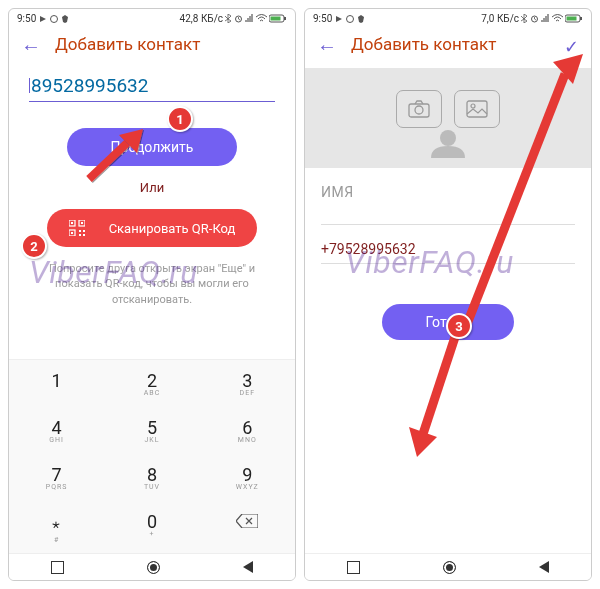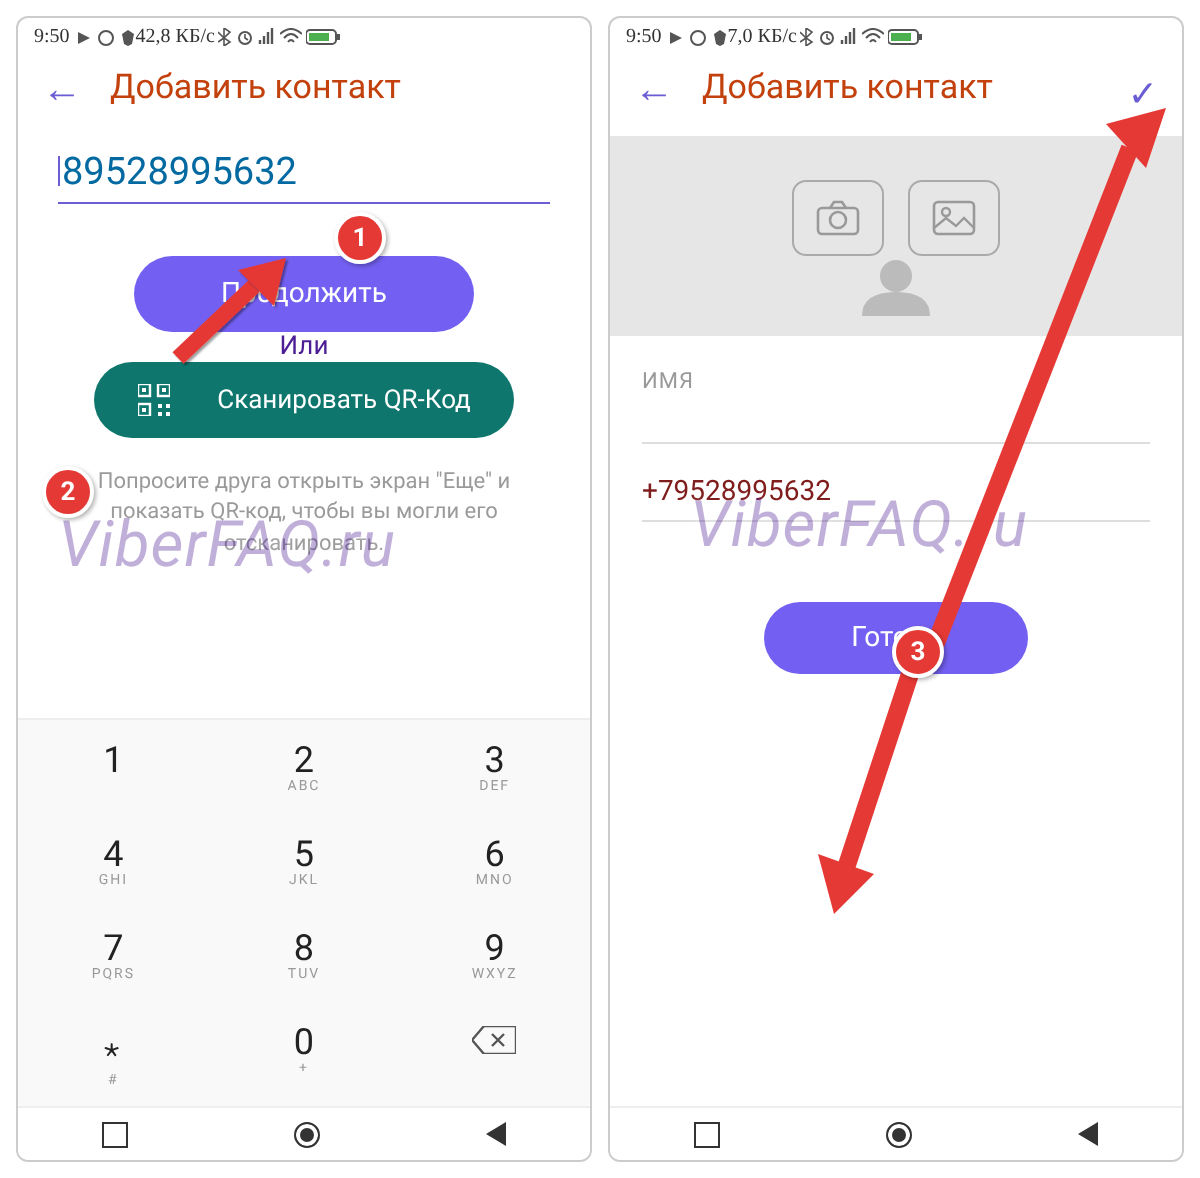--- a/index.html
+++ b/index.html
@@ -17,26 +17,25 @@
     height: 573px;
     border: 1px solid #ccc;
     border-radius: 6px;
     position: relative;
     overflow: hidden;
     background: #fff;
     box-sizing: border-box;
   }
   .status-bar {
     display: flex;
-    justify-content: flex-start;
+    justify-content: space-between;
     align-items: center;
     font-size: 10px;
     padding: 4px 8px 2px 8px;
     color: #333;
-    font-family: Liberation Serif, serif;
   }
   .status-left { display: flex; align-items: center; gap: 3px; }
   .status-right { display: flex; align-items: center; gap: 2px; }
   .status-bar svg { display: block; }
   .header {
     display: flex;
     align-items: center;
     padding: 8px 12px 14px 12px;
     position: relative;
   }
@@ -68,23 +67,23 @@
     color: #fff;
     border-radius: 22px;
     padding: 11px 30px;
     font-size: 14px;
     margin: 26px auto 0 auto;
     width: fit-content;
     min-width: 110px;
     text-align: center;
   }
   .btn-primary.small { padding: 10px 26px; min-width:80px; font-size:14px; }
-  .or-div { text-align:center; color:#4c1d95; font-size:13px; margin:0 0; }
+  .or-div { text-align:center; color:#7f1d1d; font-size:13px; margin:14px 0; }
   .qr-btn {
-    background:#0f766e; color:#fff; border-radius:22px;
+    background:#ef4444; color:#fff; border-radius:22px;
     padding: 11px 22px; font-size:13px; margin: 0 auto; width:fit-content;
     display:flex; align-items:center; gap:24px;
   }
   .help-text { color:#9a9a9a; font-size:11px; text-align:center; margin:14px 28px 0 28px; line-height:1.4;}
   .watermark {
     position:absolute; color:#4c1d95; opacity:0.35; font-size:32px;
     font-weight:400; font-style:italic; letter-spacing:0.5px;
     text-shadow: 0 0 6px #fff;
     pointer-events:none;
   }
@@ -116,21 +115,21 @@
   }
   .icon-row { display:flex; gap:12px; }
   .sq-icon {
     width:44px; height:36px; border:1.5px solid #aaa; border-radius:7px;
     display:flex; align-items:center; justify-content:center;
   }
   .avatar-bust {
     width:50px; height:28px; margin-top:2px;
   }
   .field-block { margin:16px 16px 0 16px; border-bottom:1px solid #ddd; padding-bottom:6px;}
-  .field-block .lbl { font-size:11px; color:#999; letter-spacing:0.5px; text-transform:uppercase;}
+  .field-block .lbl { font-size:14px; color:#999; letter-spacing:0.5px; text-transform:uppercase;}
   .field-block .val { font-size:14px; color:#7f1d1d; margin-top:2px;}
   .field-block .val.blur { filter: blur(3px); opacity:0.6; letter-spacing:3px; color:#888;}
   
   .badge {
     position:absolute; width:22px; height:22px; border-radius:50%;
     background:#e53935; color:#fff; border:2px solid #fff;
     display:flex; align-items:center; justify-content:center;
     font-size:13px; font-weight:700; z-index:50;
     box-shadow:1px 1px 2px rgba(0,0,0,0.3);
   }

